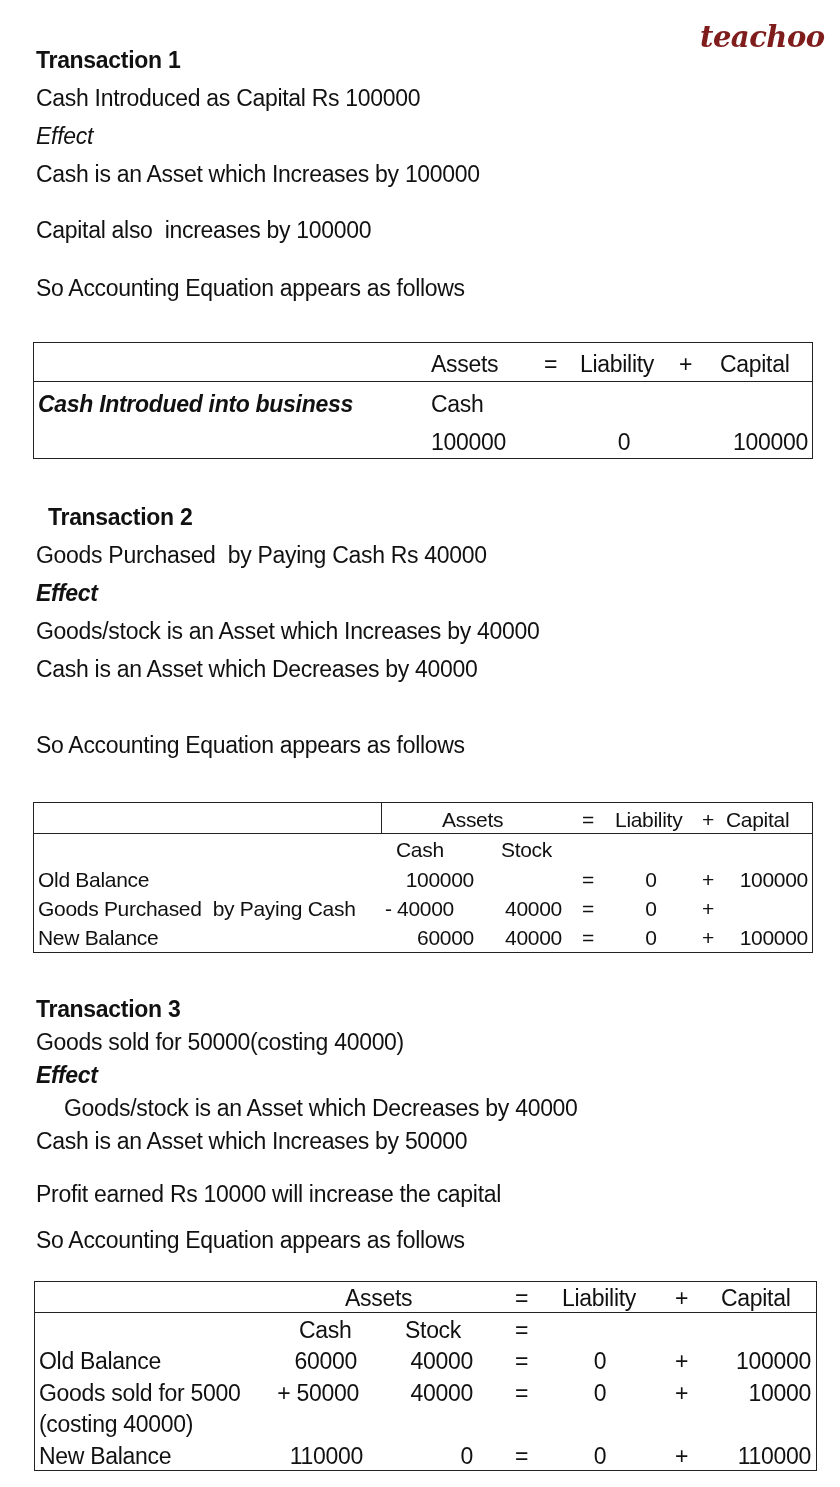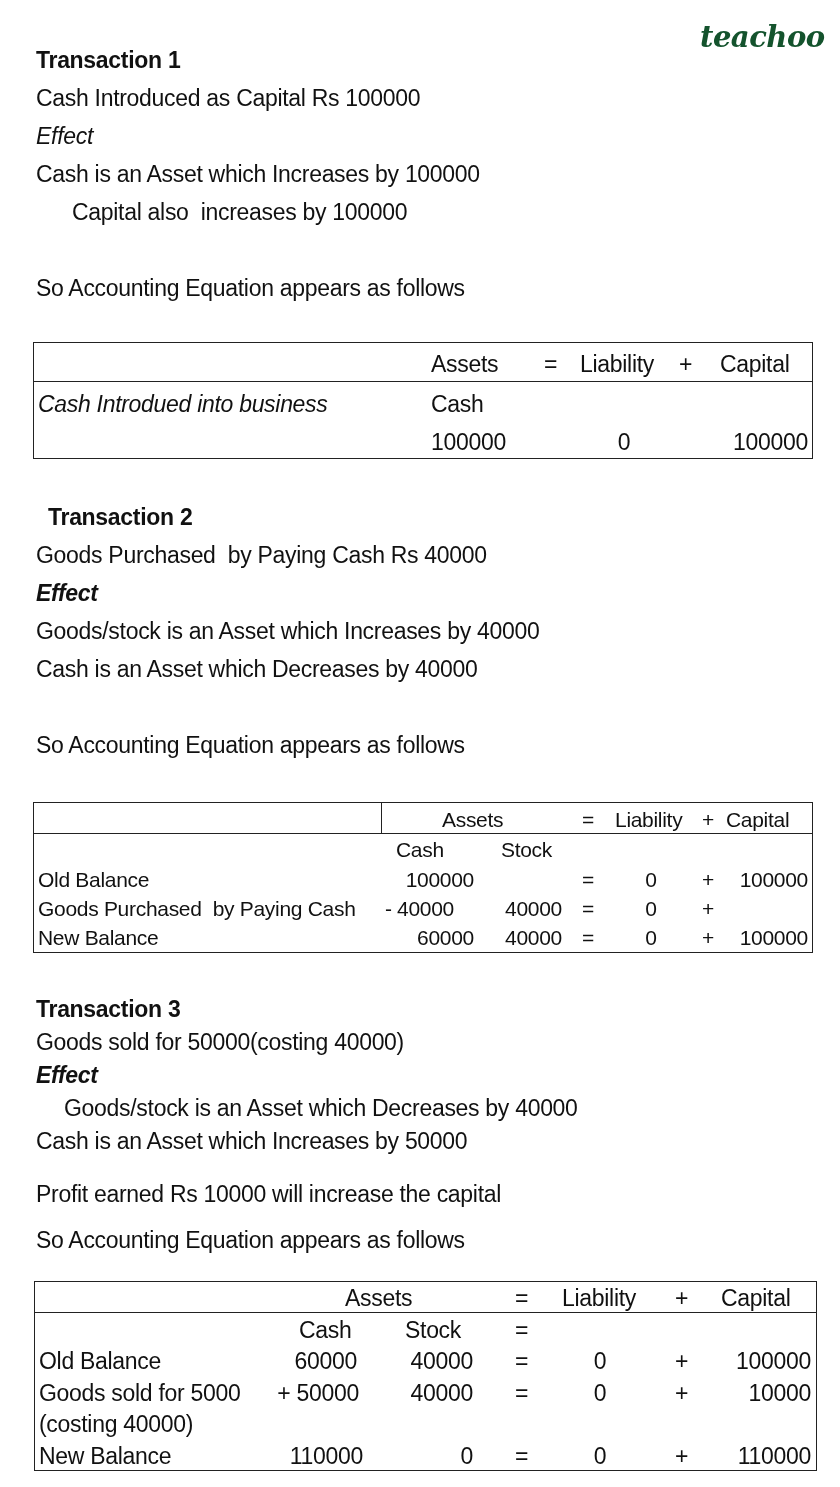--- a/index.html
+++ b/index.html
@@ -3,52 +3,52 @@
 <meta charset="utf-8">
 <style>
   html, body { margin:0; padding:0; background:#ffffff; }
   body { width:840px; height:1487px; position:relative; overflow:hidden;
          font-family:"Liberation Sans", sans-serif; color:#111; }
   .abs { position:absolute; white-space:pre; }
   .txt { font-size:23px; line-height:28px; letter-spacing:-0.3px; }
   .bold { font-weight:bold; }
   .ital { font-style:italic; }
   .logo { position:absolute; left:700px; top:20px; font-family:"DejaVu Serif", serif;
-          font-style:italic; font-weight:bold; font-size:29px; letter-spacing:-0.5px; color:#14532d; }
+          font-style:italic; font-weight:bold; font-size:29px; letter-spacing:-0.5px; color:#7f1d1d; }
   .tbl { position:absolute; border:1.5px solid #222; box-sizing:border-box;padding-left:24px; }
   .hline { position:absolute; left:0; right:0; height:0; border-top:1.5px solid #222; }
   .vline { position:absolute; top:0; width:0; border-left:1.5px solid #222; }
   .cell { position:absolute; white-space:pre; font-size:23px; line-height:28px; letter-spacing:-0.3px; }
   .c2 { font-size:21px; }
   .r { text-align:right; }
   .c { text-align:center; }
 </style>
 </head>
 <body>
 
 <div class="logo">teachoo</div>
 
 <section>
   <div class="abs txt bold" style="left:36px; top:46px;">Transaction 1</div>
   <div class="abs txt" style="left:36px; top:84px;">Cash Introduced as Capital Rs 100000</div>
   <div class="abs txt ital" style="left:36px; top:122px;">Effect</div>
   <div class="abs txt" style="left:36px; top:160px;">Cash is an Asset which Increases by 100000</div>
-  <div class="abs txt" style="left:36px; top:198px;margin-left:36px;">Capital also  increases by 100000</div>
+  <div class="abs txt" style="left:36px; top:216px;">Capital also  increases by 100000</div>
   <div class="abs txt" style="left:36px; top:274px;">So Accounting Equation appears as follows</div>
 
   <div class="tbl" style="left:33px; top:342px; width:780px; height:117px;">
     <div class="hline" style="top:38px;"></div>
 
     <div class="cell" style="left:397px; top:7px;">Assets</div>
     <div class="cell" style="left:510px; top:7px;">=</div>
     <div class="cell" style="left:546px; top:7px;">Liability</div>
     <div class="cell" style="left:645px; top:7px;">+</div>
     <div class="cell" style="left:686px; top:7px;">Capital</div>
 
-    <div class="cell ital" style="left:4px; top:47px;">Cash Introdued into business</div>
+    <div class="cell ital" style="left:4px; top:47px;font-weight:bold;">Cash Introdued into business</div>
     <div class="cell" style="left:397px; top:47px;">Cash</div>
 
     <div class="cell" style="left:397px; top:85px;">100000</div>
     <div class="cell c" style="left:560px; top:85px; width:60px;">0</div>
     <div class="cell r" style="left:660px; top:85px; width:114px;">100000</div>
   </div>
 </section>
 
 <section>
   <div class="abs txt bold" style="left:48px; top:503px;">Transaction 2</div>

